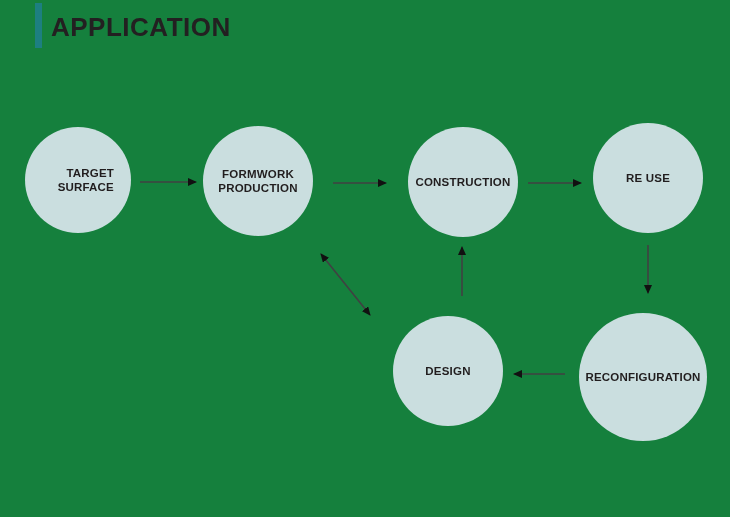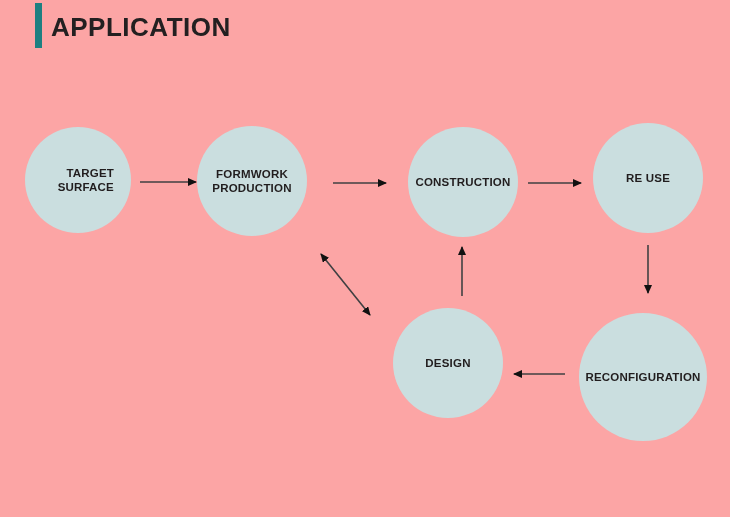--- a/index.html
+++ b/index.html
@@ -2,21 +2,21 @@
 <html><head>
 <meta charset="utf-8">
 <style>
   * { margin: 0; padding: 0; box-sizing: border-box; }
   html, body {
     width: 730px; height: 517px;
     background: #ffffff;
     font-family: "Liberation Sans", "DejaVu Sans", sans-serif;
     overflow: hidden;
   }
-  .slide { position: relative; width: 730px; height: 517px; background: #fca5a5; }
+  .slide { position: relative; width: 730px; height: 517px; background: #15803d; }
 
   
   .header { position: absolute; left: 35px; top: 3px; display: flex; align-items: center; }
   .accent-bar {
     width: 7px; height: 45px;
     background: #1d7f81;
     margin-right: 9px;
     flex: 0 0 auto;
   }
   .title {
@@ -40,24 +40,24 @@
   }
   .node-label {
     font-size: 11.5px;
     font-weight: 700;
     letter-spacing: 0.2px;
     line-height: 14px;
     color: #211d1e;
   }
   
   .n-target        { left: 25px;  top: 127px; width: 106px; height: 106px; text-align: right; }
-  .n-formwork      { left: 197px; top: 126px; width: 110px; height: 110px; }
+  .n-formwork      { left: 203px; top: 126px; width: 110px; height: 110px; }
   .n-construction  { left: 408px; top: 127px; width: 110px; height: 110px; }
   .n-reuse         { left: 593px; top: 123px; width: 110px; height: 110px; }
-  .n-design        { left: 393px; top: 308px; width: 110px; height: 110px; }
+  .n-design        { left: 393px; top: 316px; width: 110px; height: 110px; }
   .n-reconfig      { left: 579px; top: 313px; width: 128px; height: 128px; justify-content: center; }
 
   .n-target .node-label   { max-width: 72px; }
   .n-formwork .node-label { max-width: 92px; }
 
   .arrow-layer { position: absolute; left: 0; top: 0; width: 730px; height: 517px; }
 </style>
 </head>
 <body>
 

